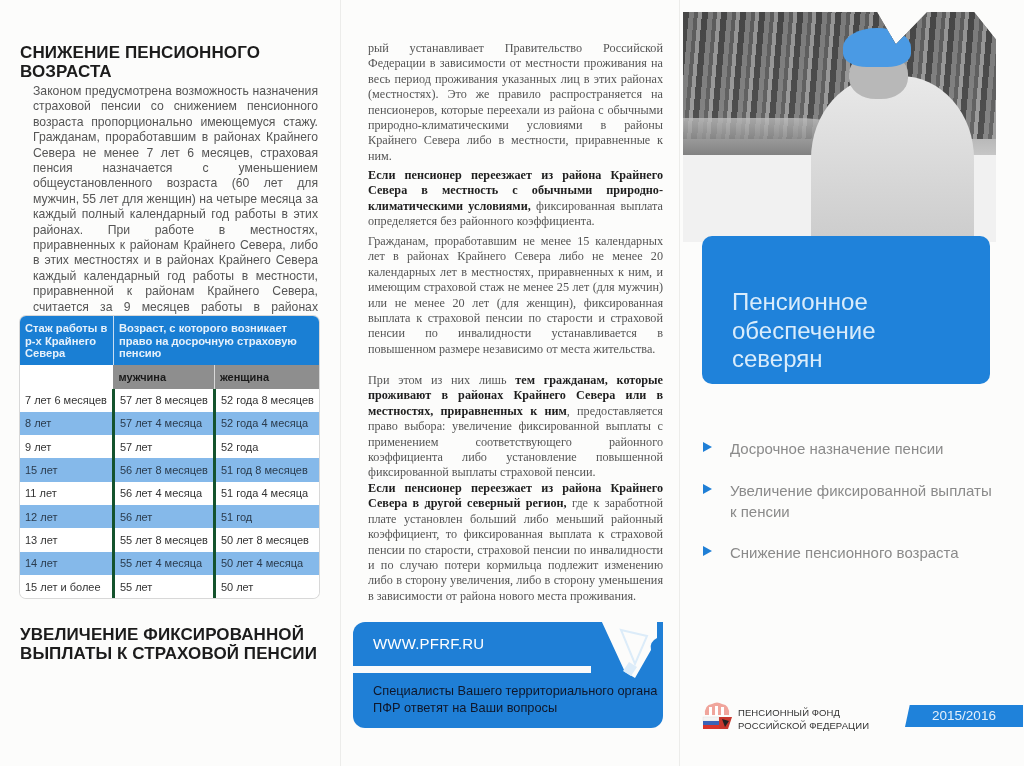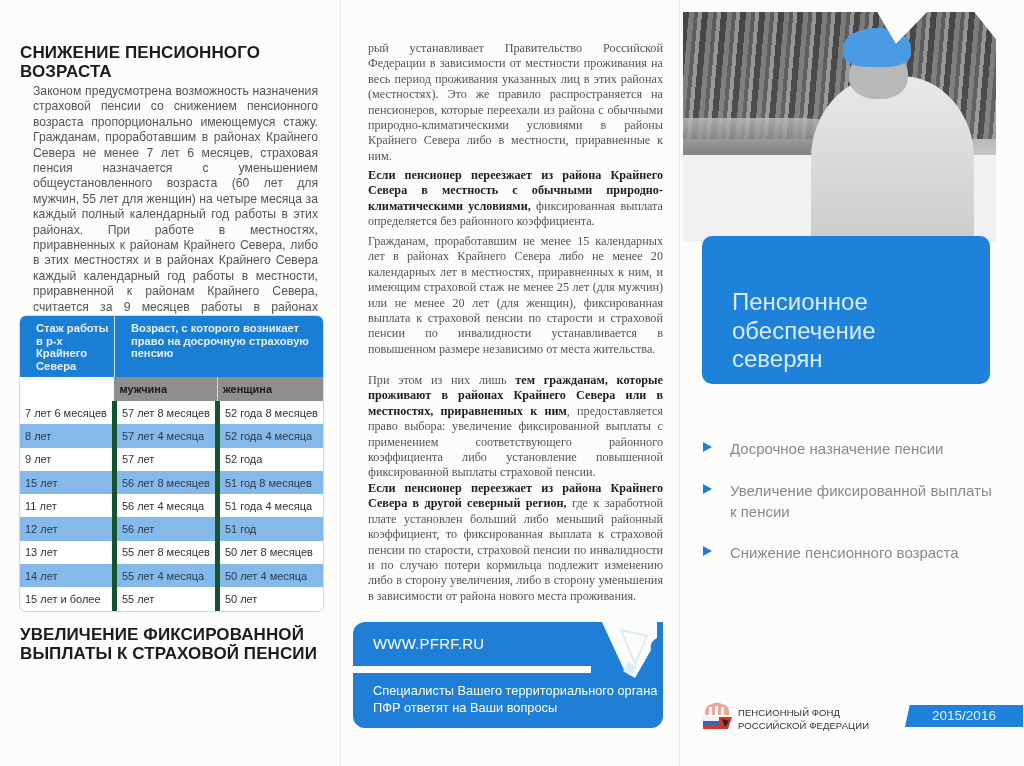--- a/index.html
+++ b/index.html
@@ -22,38 +22,38 @@
       text-align: justify; hyphens: manual;
     }
     .body-text b { color: #1d1d1d; font-weight: bold; }
 
     
     #stazh-table {
       position: absolute; left: 20px; top: 316px; width: 298px;
       border-collapse: collapse; font-size: 11px; color: #333;
       border-radius: 6px; overflow: hidden; box-shadow: 0 0 0 1px #d8d8d8;
     }
-    #stazh-table th.main { background: #1a7fd4; color: #e6f1fb; font-weight: bold; text-align: left; vertical-align: top; padding: 6px 5px 5px 16px; font-size: 11.2px; line-height: 12.5px; }
+    #stazh-table th.main { background: #1a7fd4; color: #e6f1fb; font-weight: bold; text-align: left; vertical-align: top; padding: 6px 5px 5px 5px; font-size: 11.2px; line-height: 12.5px; }
     #stazh-table th.main.first { width: 98px; border-right: 1px solid #c9def2; }
     #stazh-table tr.sub td { background: #fff; height: 24px; }
     #stazh-table tr.sub td.sub-h { background: #8e8e8e; color: #1a1a1a; font-weight: bold; padding-left: 5px; }
     #stazh-table tr.sub td.sub-h + td.sub-h { border-left: 1px solid #d8d8d8; margin-top: 40px; }
     #stazh-table td { padding: 0 5px; height: 23.3px; white-space: nowrap; }
-    #stazh-table tr.row td + td { border-left: 5px solid #14532d; }
+    #stazh-table tr.row td + td { border-left: 3px solid #14532d; }
     #stazh-table tr.row:nth-child(even) td { background: #fff; }
     #stazh-table tr.row.alt td { background: #85b9ea; color: #2a3b4d; }
 
     
     #contact-box {
       position: absolute; left: 353px; top: 622px; width: 310px; height: 106px;
       background: #1f7fd6; border-radius: 12px 0 12px 12px;
     }
     #contact-box .url { position: absolute; left: 20px; top: 13px; font-size: 15px; color: #ffffff; letter-spacing: 0.2px; }
     #contact-box .stripe { position: absolute; left: 0; top: 44px; width: 238px; height: 7px; background: #fafafa; }
-    #contact-box .text { position: absolute; left: 20px; top: 60px; width: 285px; font-size: 12.8px; line-height: 17px; color: #ffffff; }
+    #contact-box .text { position: absolute; left: 20px; top: 60px; width: 285px; font-size: 12.8px; line-height: 17px; color: #0f172a; }
     #megaphone { position: absolute; right: 6px; top: -2px; }
 
     
     #photo {
       position: absolute; left: 683px; top: 12px; width: 313px; height: 230px;
       background: linear-gradient(180deg, #6b6b6b 0%, #9a9a9a 40%, #d6d6d6 70%, #efefef 100%);
       clip-path: polygon(0 0, 62% 0, 68% 14%, 78% 0, 93% 0, 100% 12%, 100% 100%, 0 100%);
       overflow: hidden;
     }
     #photo .trees { position: absolute; left: 0; top: 0; width: 100%; height: 55%;

